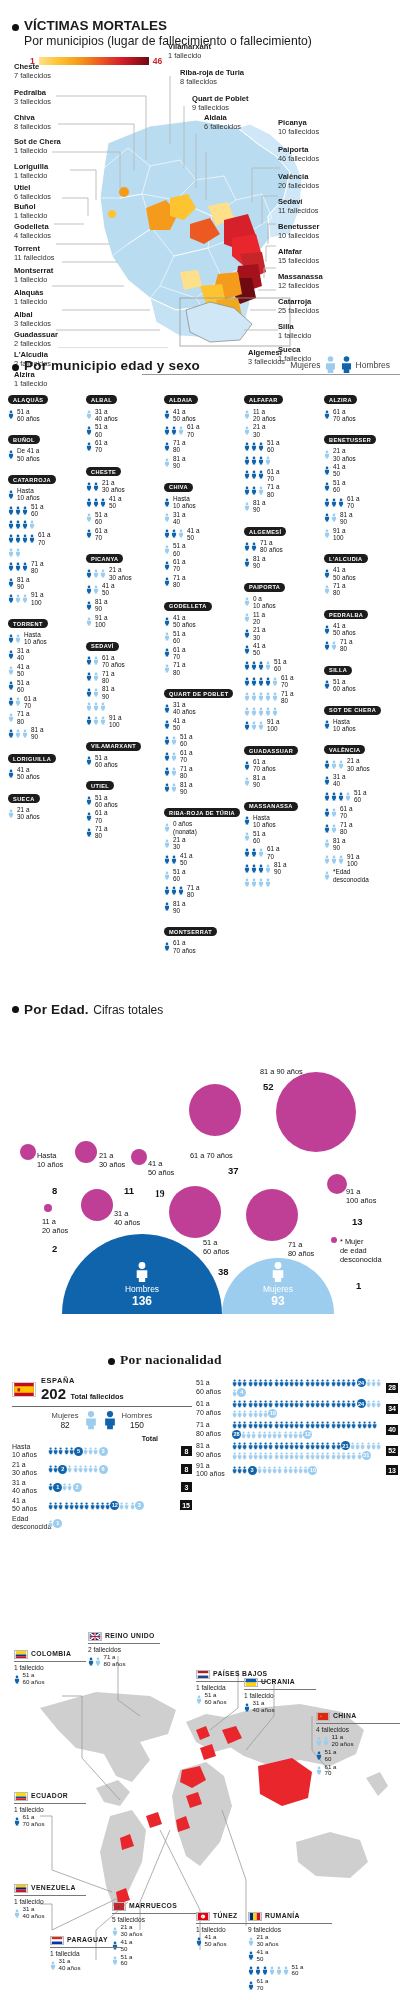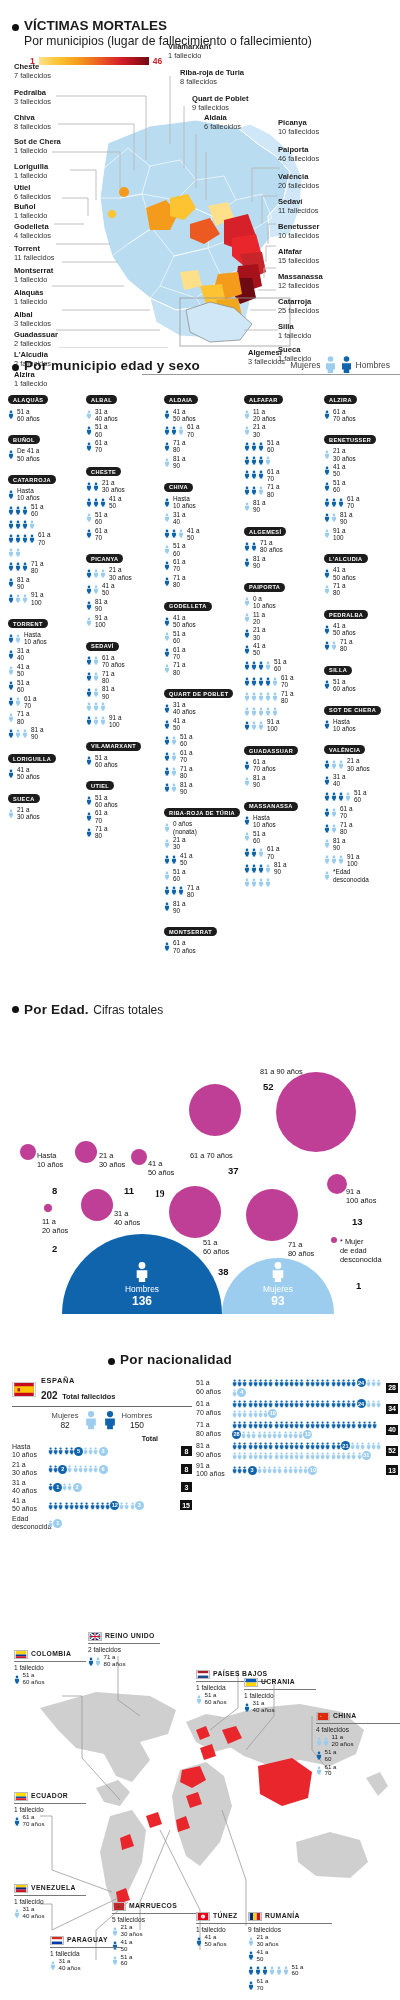--- a/index.html
+++ b/index.html
@@ -56,25 +56,25 @@
   .bub { position:absolute; border-radius:50%; background:#bf3f96; }
   .bcap { position:absolute; font-size:7.4px; line-height:1.2; color:#111; }
   .bcap b { font-size:9.5px; display:block; margin-top:1px; }
 
   .half { position:absolute; border-radius:50% 50% 0 0 / 100% 100% 0 0; }
   .half .cap { position:absolute; left:0; right:0; text-align:center; color:#fff; }
   .half .cap .w { font-size:8.4px; }
   .half .cap .n { font-size:12px; font-weight:bold; }
 
   
-  #sec4 { position:absolute; left:108px; top:1352px; width:290px; }
+  #sec4 { position:absolute; left:108px; top:1352px; width:290px;font-family:Liberation Serif, serif; }
   #spainbox { position:absolute; left:12px; top:1376px; width:180px; }
   .flag { width:24px; height:15px; flex:none; border:.5px solid #ccc; }
   .esp-name { font-size:7.4px; font-weight:bold; letter-spacing:.6px; }
-  .esp-tot { font-size:10px; font-weight:bold; }
+  .esp-tot { font-size:15px; font-weight:bold; }
   .esp-totlbl { font-size:7.4px; font-weight:bold; }
   .hr { height:1px; background:#6a6a6a; margin:3px 0 3px; }
   .mh { display:flex; align-items:center; justify-content:center; gap:5px; font-size:7.6px; color:#444; }
   .mh b { display:block; font-size:8.4px; color:#222; font-weight:normal; text-align:center; }
 
   .nrow { display:flex; align-items:center; gap:2px; margin-bottom:2px; }
   .nlbl { font-size:7px; line-height:1.15; width:34px; flex:none; color:#222; }
   .chip { display:inline-flex; align-items:center; justify-content:center;
           width:9px; height:9px; border-radius:50%; color:#fff;
           font-size:5.6px; font-weight:bold; flex:none; }

